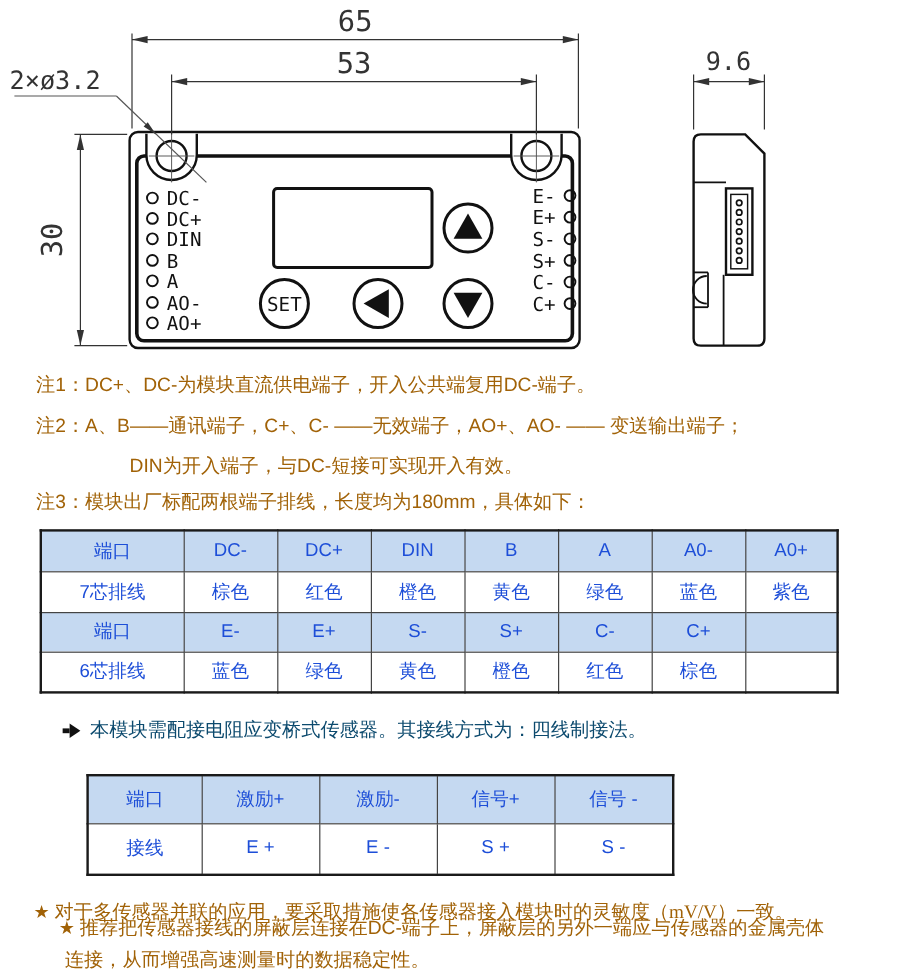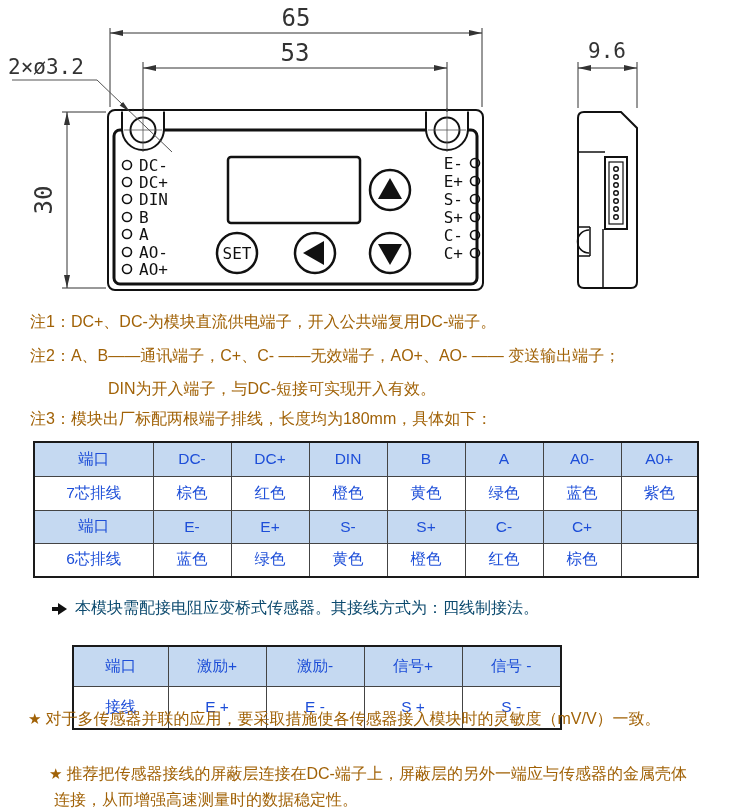--- a/index.html
+++ b/index.html
@@ -250,21 +250,21 @@
     <tr style="height:43px">
       <td>接线</td>
       <td>E +</td>
       <td>E -</td>
       <td>S +</td>
       <td>S -</td>
     </tr>
   </tbody>
     </table>
 
-  <div class="note" style="left:28px;top:708px;">
+  <div class="note" style="left:28px;top:750px;font-family:Liberation Serif, serif;">
     <span class="star">★</span><span>对于多传感器并联的应用，要采取措施使各传感器接入模块时的灵敏度（mV/V）一致。</span>
   </div>
   <div class="note" style="left:28px;top:763px;margin-left:21px;">
     <span class="star">★</span><span>推荐把传感器接线的屏蔽层连接在DC-端子上，屏蔽层的另外一端应与传感器的金属壳体</span>
   </div>
   <div class="note" style="left:54px;top:790px;font-family:Liberation Mono, monospace;">连接，从而增强高速测量时的数据稳定性。</div>
 
 </div>
 
 </body></html>

